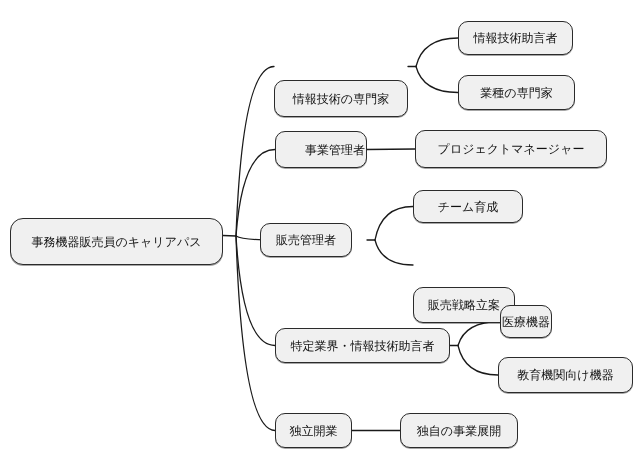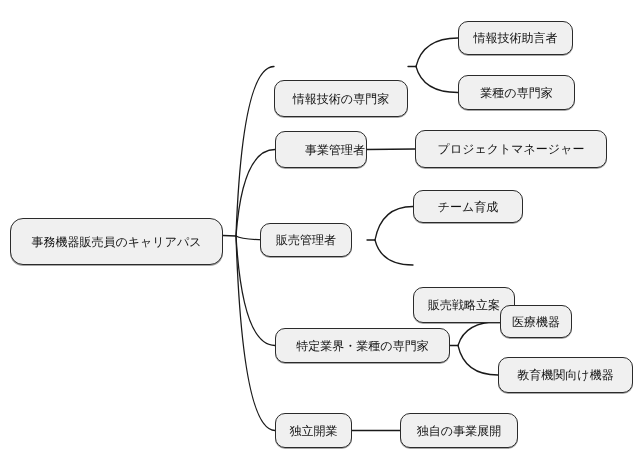--- a/index.html
+++ b/index.html
@@ -65,19 +65,19 @@
   <div id="node-layer">
       <div class="node" style="left: 10px; top: 218px; width: 213px; height: 47px; border-radius: 13px;">事務機器販売員のキャリアパス</div>
       <div class="node" style="left: 274px; top: 48px; width: 134px; height: 37px; margin-top: 32px;">情報技術の専門家</div>
       <div class="node" style="left: 458px; top: 21px; width: 115px; height: 34px;">情報技術助言者</div>
       <div class="node" style="left: 458px; top: 75px; width: 117px; height: 35px;">業種の専門家</div>
       <div class="node" style="left: 275px; top: 131px; width: 92px; height: 37px; padding-left: 28px;">事業管理者</div>
       <div class="node" style="left: 415px; top: 130px; width: 192px; height: 38px;">プロジェクトマネージャー</div>
       <div class="node" style="left: 260px; top: 223px; width: 92px; height: 34px;">販売管理者</div>
       <div class="node" style="left: 413px; top: 190px; width: 110px; height: 33px;">チーム育成</div>
       <div class="node" style="left: 413px; top: 247px; width: 102px; height: 36px; margin-top: 40px;">販売戦略立案</div>
-      <div class="node" style="left: 275px; top: 328px; width: 175px; height: 35px;">特定業界・業種の専門家</div>
-      <div class="node" style="left: 500px; top: 305px; width: 72px; height: 33px;">医療機器</div>
+      <div class="node" style="left: 275px; top: 328px; width: 175px; height: 35px;">特定業界・情報技術助言者</div>
+      <div class="node" style="left: 500px; top: 305px; width: 52px; height: 33px;">医療機器</div>
       <div class="node" style="left: 498px; top: 357px; width: 135px; height: 36px;">教育機関向け機器</div>
       <div class="node" style="left: 275px; top: 413px; width: 77px; height: 35px;">独立開業</div>
       <div class="node" style="left: 400px; top: 413px; width: 118px; height: 35px;">独自の事業展開</div>
     </div>
 </div>
 
 </body></html>

